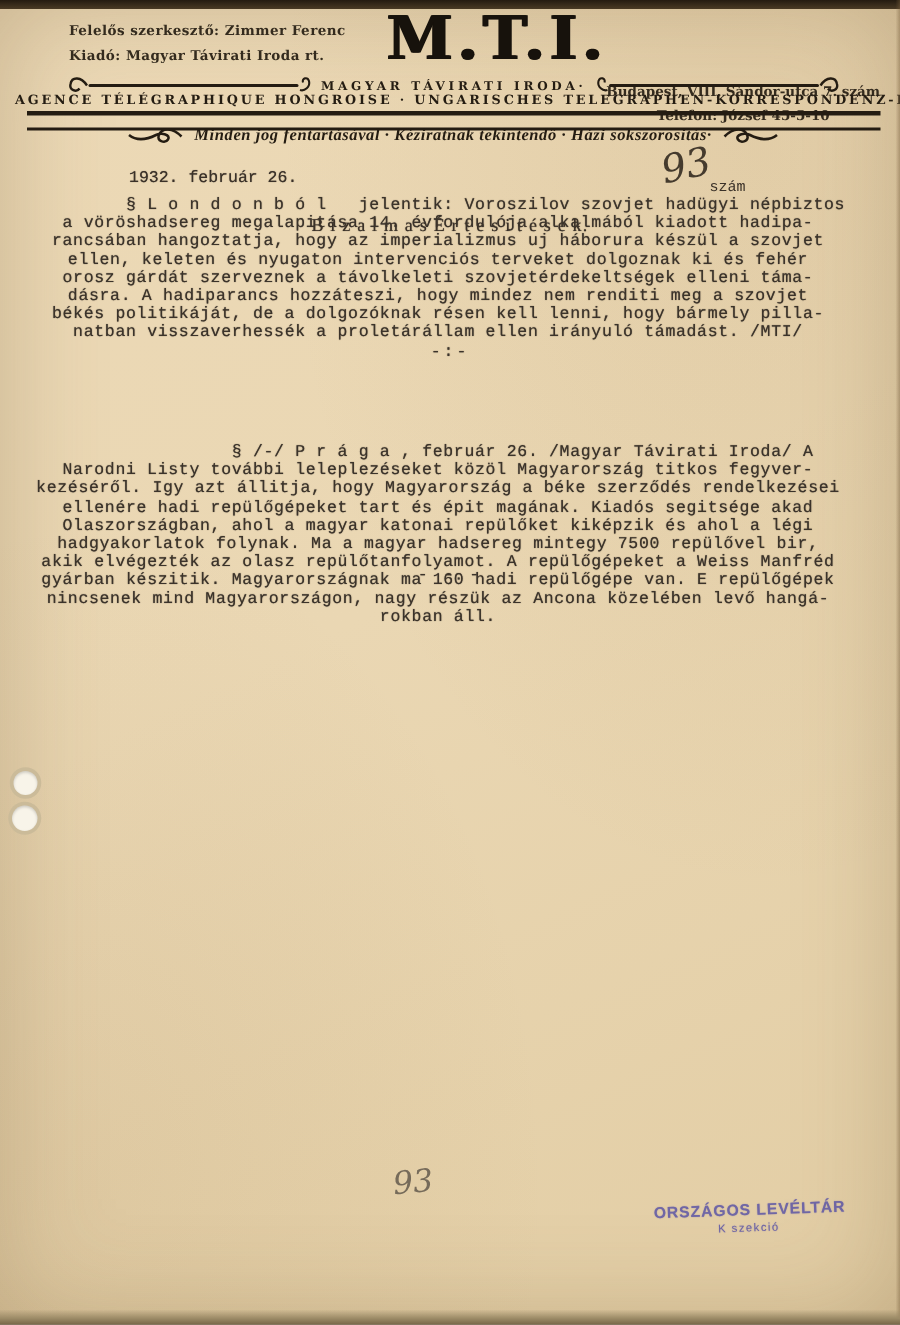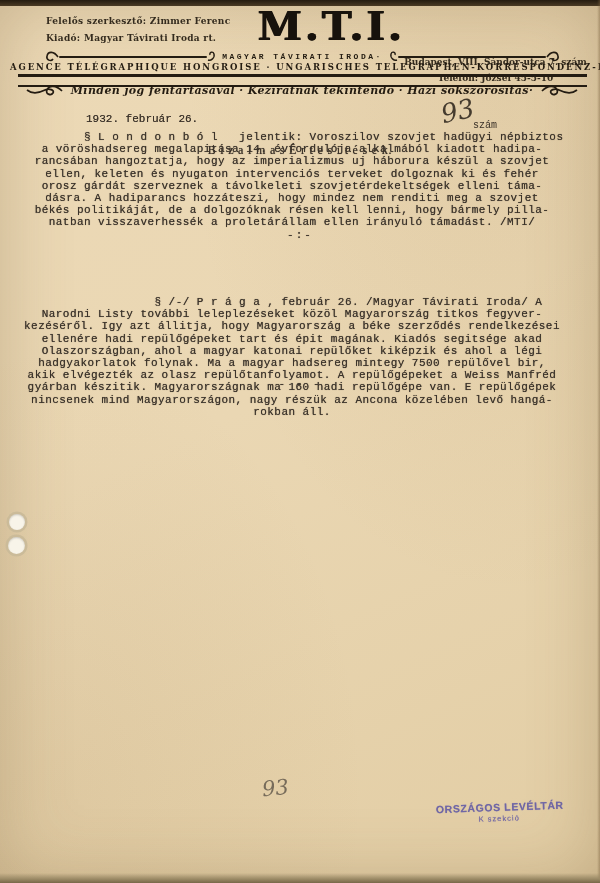--- a/index.html
+++ b/index.html
@@ -24,32 +24,32 @@
   .hdr-right { position:absolute; left:403px; top:14px; width:185px; text-align:center;
     font-size:9px; font-weight:bold; color:#342b1e; line-height:16px; white-space:nowrap;margin-top:40px; }
   .logo { position:absolute; left:205px; top:2px; width:200px; text-align:right;
     font-size:40px; font-weight:bold; letter-spacing:3px; color:#17120c;
     text-shadow:0.7px 0 0 #17120c, -0.7px 0 0 #17120c; white-space:nowrap; }
 
   .band1 { position:absolute; left:45px; right:40px; top:50px; height:13px;
     display:flex; align-items:center; }
   .band1 .rule { flex:1; height:2px; background:#241c12; border-radius:2px; }
   .band1 .label { font-size:8px; font-weight:bold; letter-spacing:2.5px;
-    color:#241c12; padding:0 3px; white-space:nowrap;font-family:Liberation Mono, monospace; }
+    color:#241c12; padding:0 3px; white-space:nowrap; }
   .curl { flex:none; }
 
   .band2 { position:absolute; left:10px; right:6px; top:62px; text-align:center;
     font-size:8.5px; font-weight:bold; letter-spacing:1.9px; color:#241c12;
     white-space:nowrap; }
 
   .dblrule { position:absolute; left:18px; right:13px; top:74px; height:8px;
     border-top:3px solid #241c12; border-bottom:2.5px solid #241c12; }
 
   .band3 { position:absolute; left:22px; right:18px; top:83px; height:14px;
-    display:flex; align-items:center; justify-content:center; gap:7px; }
+    display:flex; align-items:center; justify-content:center; gap:7px;font-family:Liberation Serif, serif; }
   .band3 .rights { font-style:italic; font-weight:bold; font-size:11px;
     letter-spacing:0.4px; color:#241c12; white-space:nowrap; }
 
   .bulletin-title { position:absolute; left:0; right:0; top:96px; text-align:center;
     font-family:Liberation Serif, serif; font-size:12px; letter-spacing:0.8px;
     color:#3a3128; text-shadow:0 0 0.7px rgba(58,49,40,0.85); white-space:nowrap;margin-top:47px; }
   .dateline { position:absolute; left:86px; top:113px;
     font-family:"Liberation Mono", monospace; font-size:11px; color:#3a3128;
     text-shadow:0 0 0.6px rgba(58,49,40,0.8); }
   .issue-number { position:absolute; left:441px; top:96px; font-style:italic;

